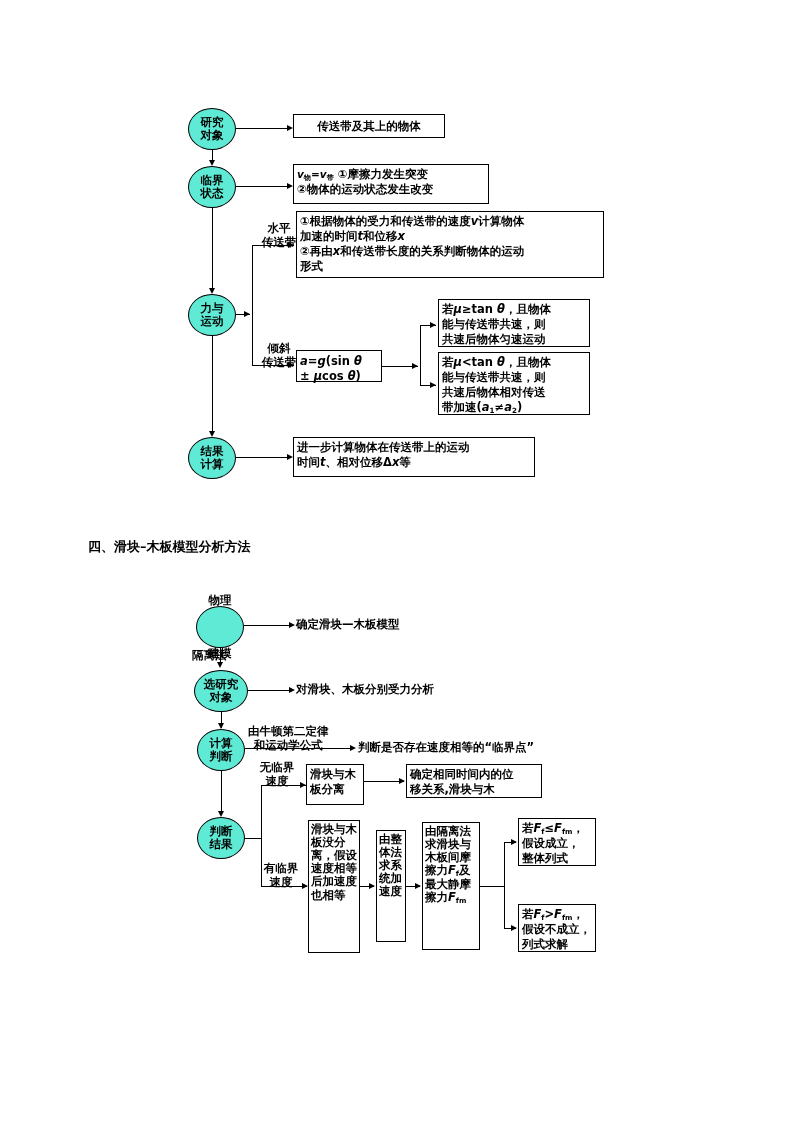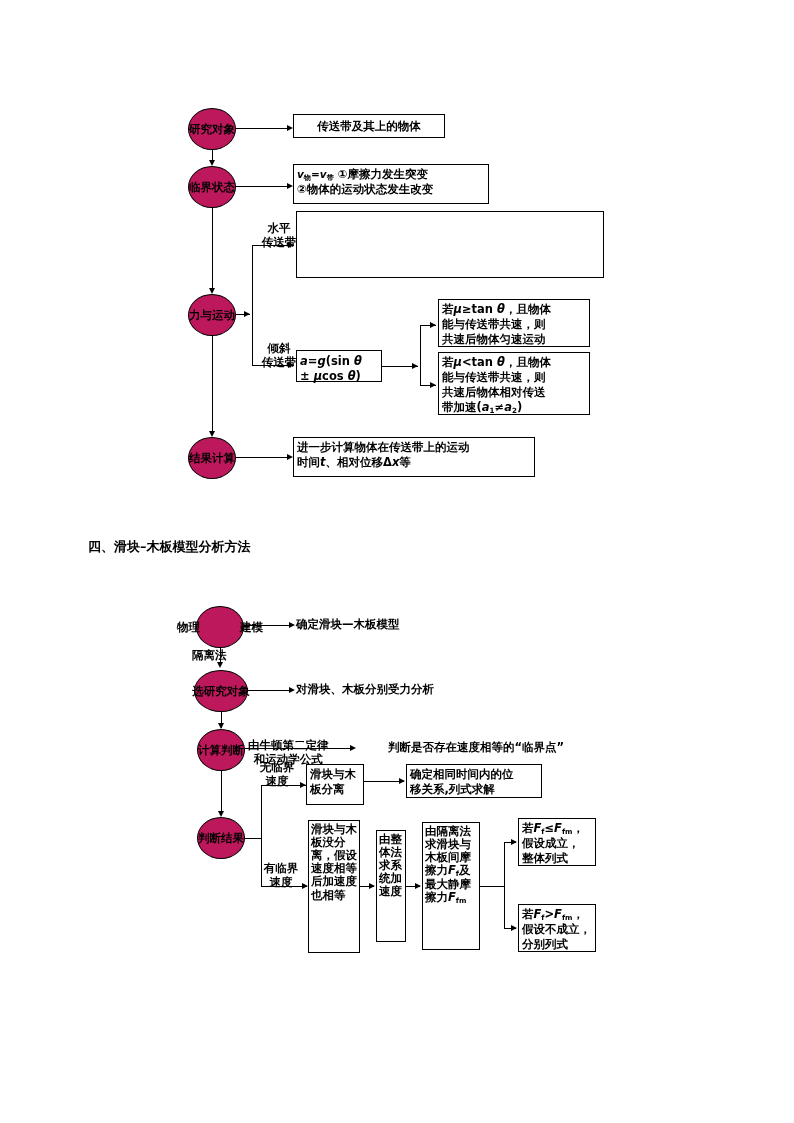--- a/index.html
+++ b/index.html
@@ -18,29 +18,29 @@
   .page {
     position: absolute;
     inset: 0;
   }
   
   .ellipse {
     position: absolute;
     border: 1px solid #000;
     border-radius: 50%;
     display: flex;
-    flex-direction: row;
+    flex-direction: column;
     align-items: center;
     justify-content: center;
     font-size: 11.5px;
     line-height: 1.12;
     font-weight: bold;
     text-align: center;
     box-sizing: border-box;
-    background: #be185d;
+    background: #5eead4;
     letter-spacing: 0px;
   }
   .ellipse span { display: block; white-space: nowrap; }
 
   .box {
     position: absolute;
     border: 1px solid #000;
     box-sizing: border-box;
     background: #fff;
     font-size: 11.5px;
@@ -151,20 +151,24 @@
     <div class="vline" style="left:252px; top:245px; height:120px;"></div>
 
     <div class="hline" style="left:252px; top:245px; width:42px;"></div>
     <div class="arrow-r" style="left:288px; top:241.5px;"></div>
     <div class="label" style="left:256px; top:222px; width:46px;">
       <span>水平</span>
       <span>传送带</span>
     </div>
 
     <div class="box" style="left:296px; top:211px; width:308px; height:67px;">
+      <span class="ln">①根据物体的受力和传送带的速度<span class="it">v</span>计算物体</span>
+      <span class="ln">加速的时间<span class="it">t</span>和位移<span class="it">x</span></span>
+      <span class="ln">②再由<span class="it">x</span>和传送带长度的关系判断物体的运动</span>
+      <span class="ln">形式</span>
     </div>
 
     <div class="hline" style="left:252px; top:365px; width:42px;"></div>
     <div class="arrow-r" style="left:288px; top:361.5px;"></div>
     <div class="label" style="left:256px; top:342px; width:46px;">
       <span>倾斜</span>
       <span>传送带</span>
     </div>
 
     <div class="box" style="left:296px; top:350px; width:86px; height:32px; padding-top:3px;">
@@ -235,43 +239,43 @@
 
     <div class="vline" style="left:221px; top:712px; height:16px;"></div>
     <div class="arrow-d" style="left:217.5px; top:723px;"></div>
 
     <div class="ellipse" style="left:197px; top:729px; width:48px; height:42px;">
       <span>计算</span>
       <span>判断</span>
     </div>
     <div class="hline" style="left:245px; top:748px; width:108px;"></div>
     <div class="arrow-r" style="left:350px; top:744.5px;"></div>
-    <div class="label" style="left:248px; top:725px;margin-top:14px;">
+    <div class="label" style="left:248px; top:725px;">
       <span>由牛顿第二定律</span>
       <span>和运动学公式</span>
     </div>
-    <div class="label" style="left:358px; top:741px;margin-left:30px;">判断是否存在速度相等的“临界点”</div>
+    <div class="label" style="left:358px; top:741px;">判断是否存在速度相等的“临界点”</div>
 
     <div class="label" style="left:254px; top:761px; width:46px;">
       <span>无临界</span>
       <span>速度</span>
     </div>
     <div class="hline" style="left:300px; top:785px; width:6px;"></div>
     <div class="arrow-r" style="left:300px; top:781.5px;"></div>
 
     <div class="box" style="left:306px; top:764px; width:58px; height:41px;">
       <span class="ln">滑块与木</span>
       <span class="ln">板分离</span>
     </div>
     <div class="hline" style="left:364px; top:781px; width:40px;"></div>
     <div class="arrow-r" style="left:399px; top:777.5px;"></div>
 
     <div class="box" style="left:406px; top:764px; width:136px; height:34px;">
       <span class="ln">确定相同时间内的位</span>
-      <span class="ln">移关系,列式求解</span>
+      <span class="ln">移关系,滑块与木</span>
     </div>
 
     <div class="vline" style="left:221px; top:771px; height:44px;"></div>
     <div class="arrow-d" style="left:217.5px; top:811px;"></div>
     <div class="ellipse" style="left:197px; top:817px; width:48px; height:42px;">
       <span>判断</span>
       <span>结果</span>
     </div>
 
     <div class="hline" style="left:245px; top:838px; width:16px;"></div>
@@ -305,17 +309,17 @@
 
     <div class="box" style="left:518px; top:818px; width:78px; height:48px;">
       <span class="ln">若<span class="it">F</span><sub>f</sub>≤<span class="it">F</span><sub>fm</sub>，</span>
       <span class="ln">假设成立，</span>
       <span class="ln">整体列式</span>
     </div>
 
     <div class="box" style="left:518px; top:904px; width:78px; height:48px;">
       <span class="ln">若<span class="it">F</span><sub>f</sub>&gt;<span class="it">F</span><sub>fm</sub>，</span>
       <span class="ln">假设不成立，</span>
-      <span class="ln">分别列式</span>
+      <span class="ln">列式求解</span>
     </div>
   </div>
 
 </div>
 
 </body></html>

